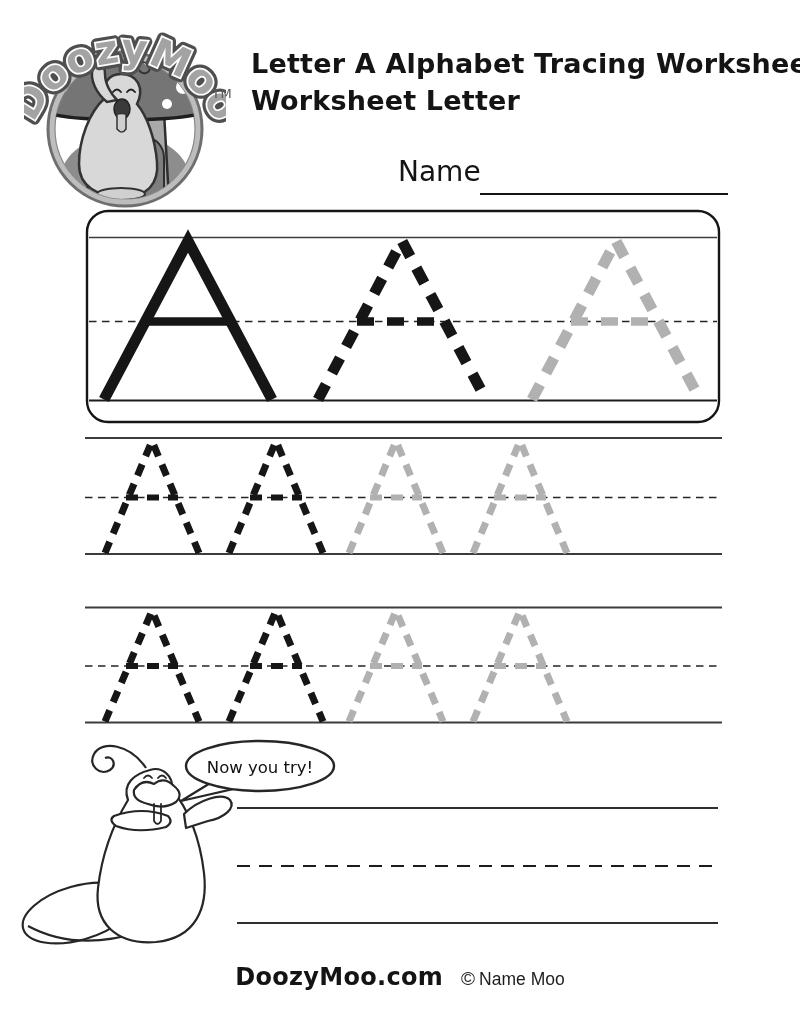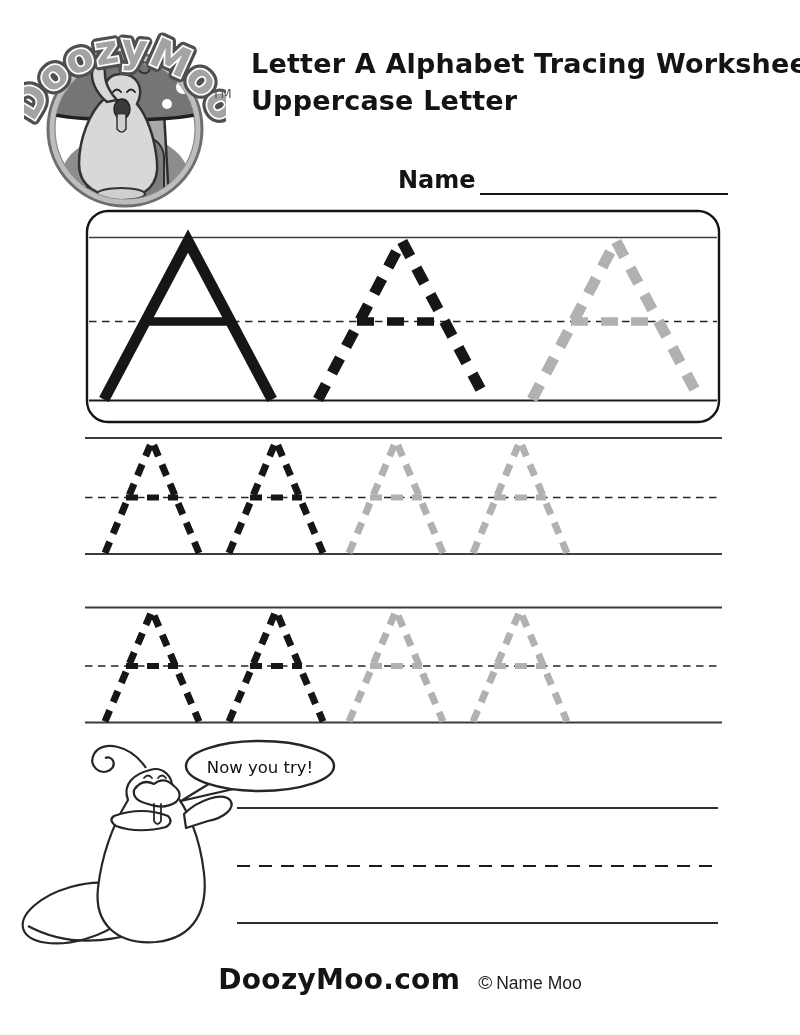--- a/index.html
+++ b/index.html
@@ -3,29 +3,29 @@
 <meta charset="utf-8">
 <style>
   html,body{margin:0;padding:0;background:#fff;}
   .page{
     position:relative;width:800px;height:1035px;background:#ffffff;overflow:hidden;
     font-family:"DejaVu Sans","Liberation Sans",sans-serif;color:#141414;
   }
   .abs{position:absolute;}
   .title-line1{left:251px;top:48px;font-size:27px;font-weight:700;letter-spacing:.2px;white-space:nowrap;}
   .title-line2{left:251px;top:85px;font-size:27px;font-weight:700;letter-spacing:.2px;white-space:nowrap;}
-  .name-label{left:398px;top:166px;font-size:24px;font-weight:700;}
+  .name-label{left:398px;top:155px;font-size:28px;font-weight:400;}
   .name-line{left:480px;top:166px;width:248px;height:27px;border-bottom:2.2px solid #141414;}
   .tm-mark{left:212px;top:86px;font-size:13px;color:#5a5a5a;letter-spacing:.5px;}
   .layer{position:absolute;left:0;top:0;}
   .footer{
     position:absolute;left:0;top:963px;width:800px;display:flex;justify-content:center;
     align-items:baseline;gap:18px;
   }
-  .footer .site{font-size:28px;font-weight:700;letter-spacing:.3px;}
+  .footer .site{font-size:24px;font-weight:700;letter-spacing:.3px;}
   .footer .copyright{font-family:"Liberation Sans","DejaVu Sans",sans-serif;font-size:17.5px;color:#1d1d1d;display:flex;align-items:baseline;gap:4px;}
   .footer .csym{font-size:19px;}
   svg text{font-family:"DejaVu Sans","Liberation Sans",sans-serif;}
 </style>
 </head>
 <body>
 
 <div class="page">
 
   <svg class="abs" style="left:24px;top:16px;" width="202" height="202" viewBox="0 0 202 202">
@@ -72,21 +72,21 @@
     <text font-size="40" font-weight="700" fill="none" stroke="#4f4f4f" stroke-width="10" stroke-linejoin="round">
       <textPath href="#brandArc" startOffset="50%" text-anchor="middle">DoozyMoo</textPath>
     </text>
     <text font-size="40" font-weight="700" fill="#a3a3a3" stroke="#ffffff" stroke-width="3.5" style="paint-order:stroke">
       <textPath href="#brandArc" startOffset="50%" text-anchor="middle">DoozyMoo</textPath>
     </text>
   </svg>
   <div class="abs tm-mark">TM</div>
 
   <div class="abs title-line1">Letter A Alphabet Tracing Worksheet</div>
-  <div class="abs title-line2">Uppercase Letter</div>
+  <div class="abs title-line2">Worksheet Letter</div>
 
   <div class="abs name-label">Name</div>
   <div class="abs name-line"></div>
 
   <svg class="layer" width="800" height="1035" viewBox="0 0 800 1035">
 
     <g>
       <rect x="87" y="211" width="632" height="211" rx="21" fill="none" stroke="#151515" stroke-width="2.4"></rect>
       <line x1="89" y1="237.5" x2="717" y2="237.5" stroke="#3c3c3c" stroke-width="1.7"></line>
       <line x1="89" y1="321.5" x2="717" y2="321.5" stroke="#242424" stroke-width="1.6" stroke-dasharray="7.5 5.5"></line>

